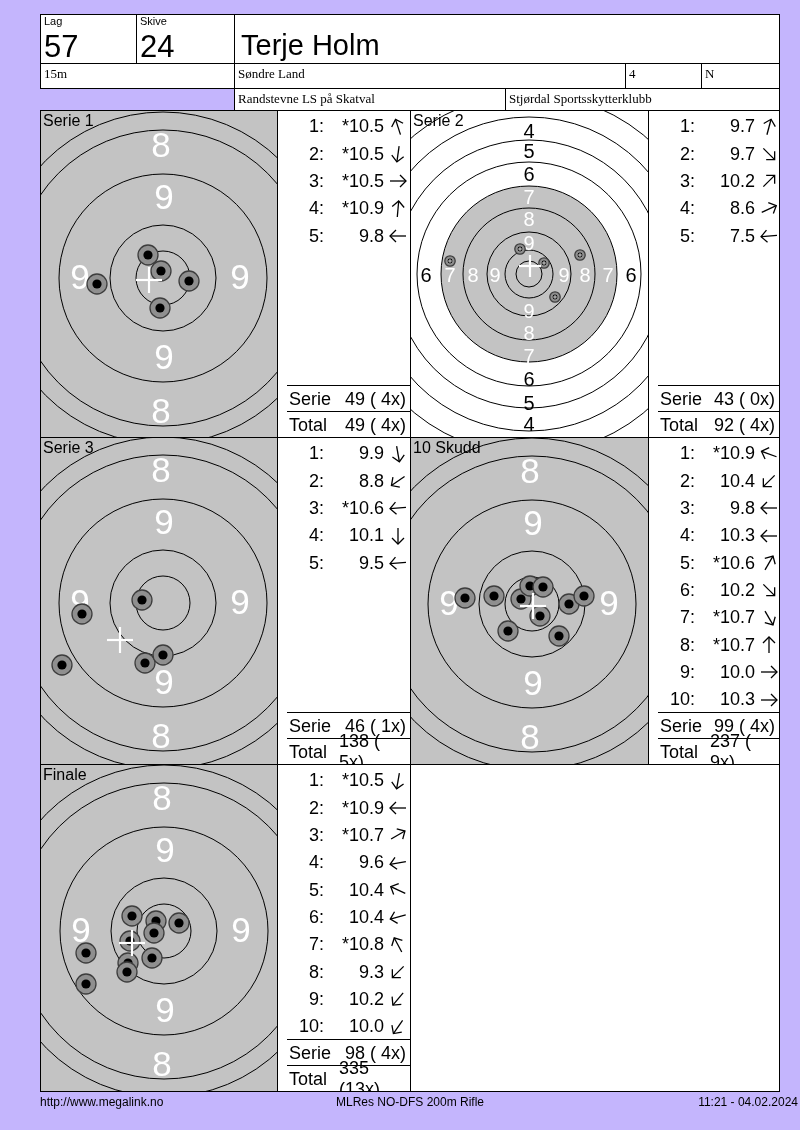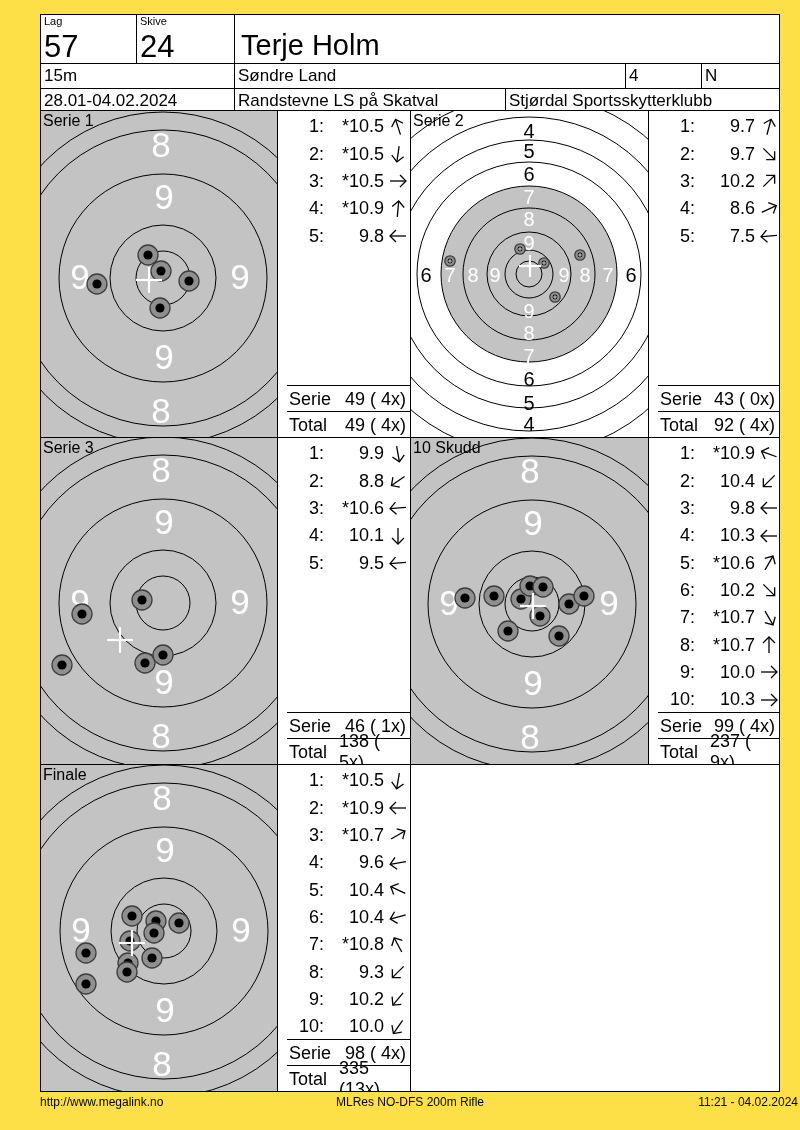--- a/index.html
+++ b/index.html
@@ -1,22 +1,22 @@
 <!DOCTYPE html>
 <html><head>
 <meta charset="utf-8">
 <style>
   html,body{margin:0;padding:0;background:#ffffff;}
-  .page{position:relative;width:800px;height:1130px;background:#fde047;
+  .page{position:relative;width:800px;height:1130px;background:#c4b5fd;
         font-family:"Liberation Sans", sans-serif;color:#000;overflow:hidden;}
   .cell{position:absolute;box-sizing:border-box;border:1px solid #000;background:#fff;overflow:hidden;}
   .hdr-small{position:absolute;top:1px;left:3px;font-size:11px;line-height:1;}
   .hdr-big{position:absolute;bottom:1px;left:3px;font-size:31px;line-height:1;}
   .name-big{position:absolute;bottom:3px;left:6px;font-size:29px;line-height:1;}
-  .mid-text{font-size:17px;padding:2px 0 0 3px;line-height:1.2;}
+  .mid-text{font-size:13px;padding:2px 0 0 3px;line-height:1.2;font-family:Liberation Serif, serif;}
   .target-cell{padding:0;}
   .target-label{position:absolute;top:0;left:2px;font-size:16px;line-height:1.2;}
   .target-svg{position:absolute;top:0;left:0;}
   .score-rows{position:absolute;top:0;left:0;right:0;height:274px;display:flex;
               flex-direction:column;padding-top:2px;}
   .score-row{display:flex;align-items:center;height:27.35px;font-size:18px;flex:0 0 27.35px;}
   .sn{flex:0 0 46px;text-align:right;}
   .sv{flex:0 0 60px;text-align:right;}
   .arrow{margin-left:3px;flex:0 0 22px;}
   .subrow{position:absolute;left:0;right:0;height:27px;border-top:1px solid #000;
@@ -41,21 +41,20 @@
   </div>
   <div class="cell" style="left:234px;top:14px;width:546px;height:50px;">
     <span class="name-big">Terje Holm</span>
   </div>
 
   <div class="cell mid-text" style="left:40px;top:63px;width:195px;height:26px;">15m</div>
   <div class="cell mid-text" style="left:234px;top:63px;width:392px;height:40px;">Søndre Land</div>
   <div class="cell mid-text" style="left:625px;top:63px;width:77px;height:26px;">4</div>
   <div class="cell mid-text" style="left:701px;top:63px;width:79px;height:26px;">N</div>
 
-  <div class="cell mid-text" style="left:40px;top:88px;width:195px;height:23px;">28.01-04.02.2024</div>
   <div class="cell mid-text" style="left:234px;top:88px;width:272px;height:23px;">Randstevne LS på Skatval</div>
   <div class="cell mid-text" style="left:505px;top:88px;width:275px;height:23px;">Stjørdal Sportsskytterklubb</div>
 
   <div class="cell target-cell" style="left:40px;top:110px;width:238px;height:328px;">
     <svg class="target-svg" width="236" height="326">
         <rect x="0" y="0" width="236" height="326" fill="#c3c3c3"></rect>
         <circle cx="122" cy="167" r="27" fill="none" stroke="#000000" stroke-width="1"></circle>
         <circle cx="122" cy="167" r="53" fill="none" stroke="#000000" stroke-width="1"></circle>
         <circle cx="122" cy="167" r="104" fill="none" stroke="#000000" stroke-width="1"></circle>
         <circle cx="122" cy="167" r="148" fill="none" stroke="#000000" stroke-width="1"></circle>

